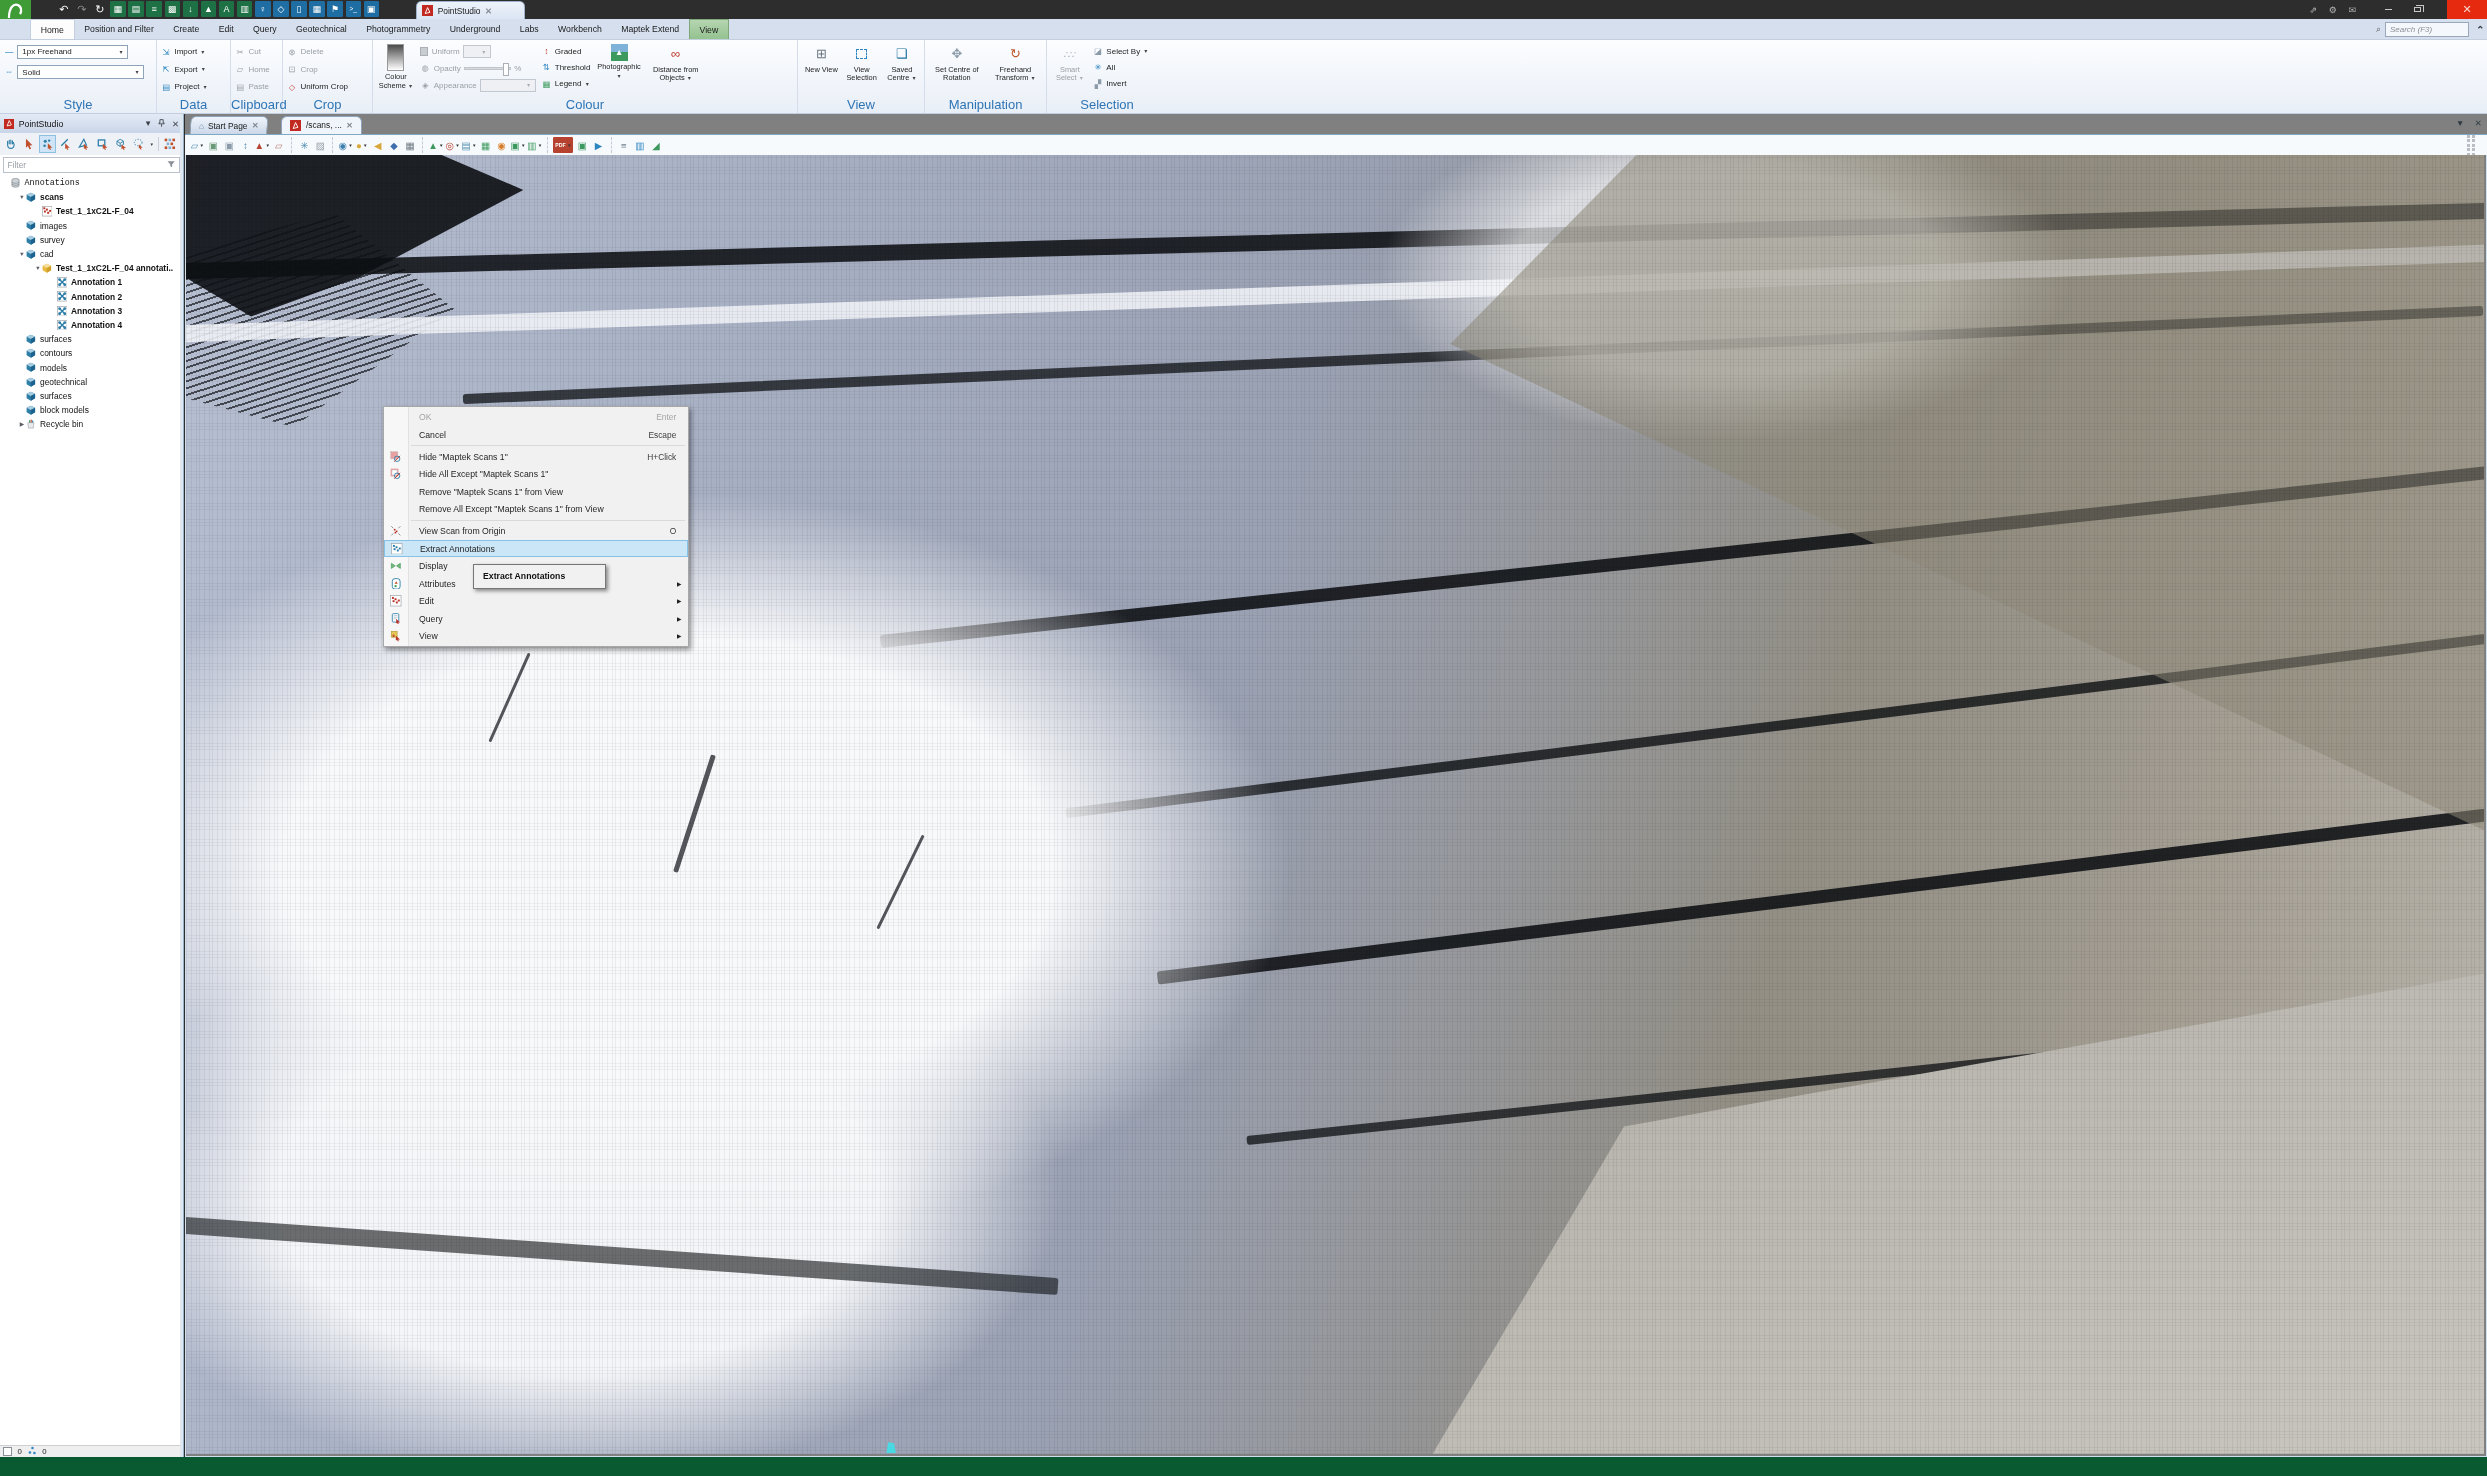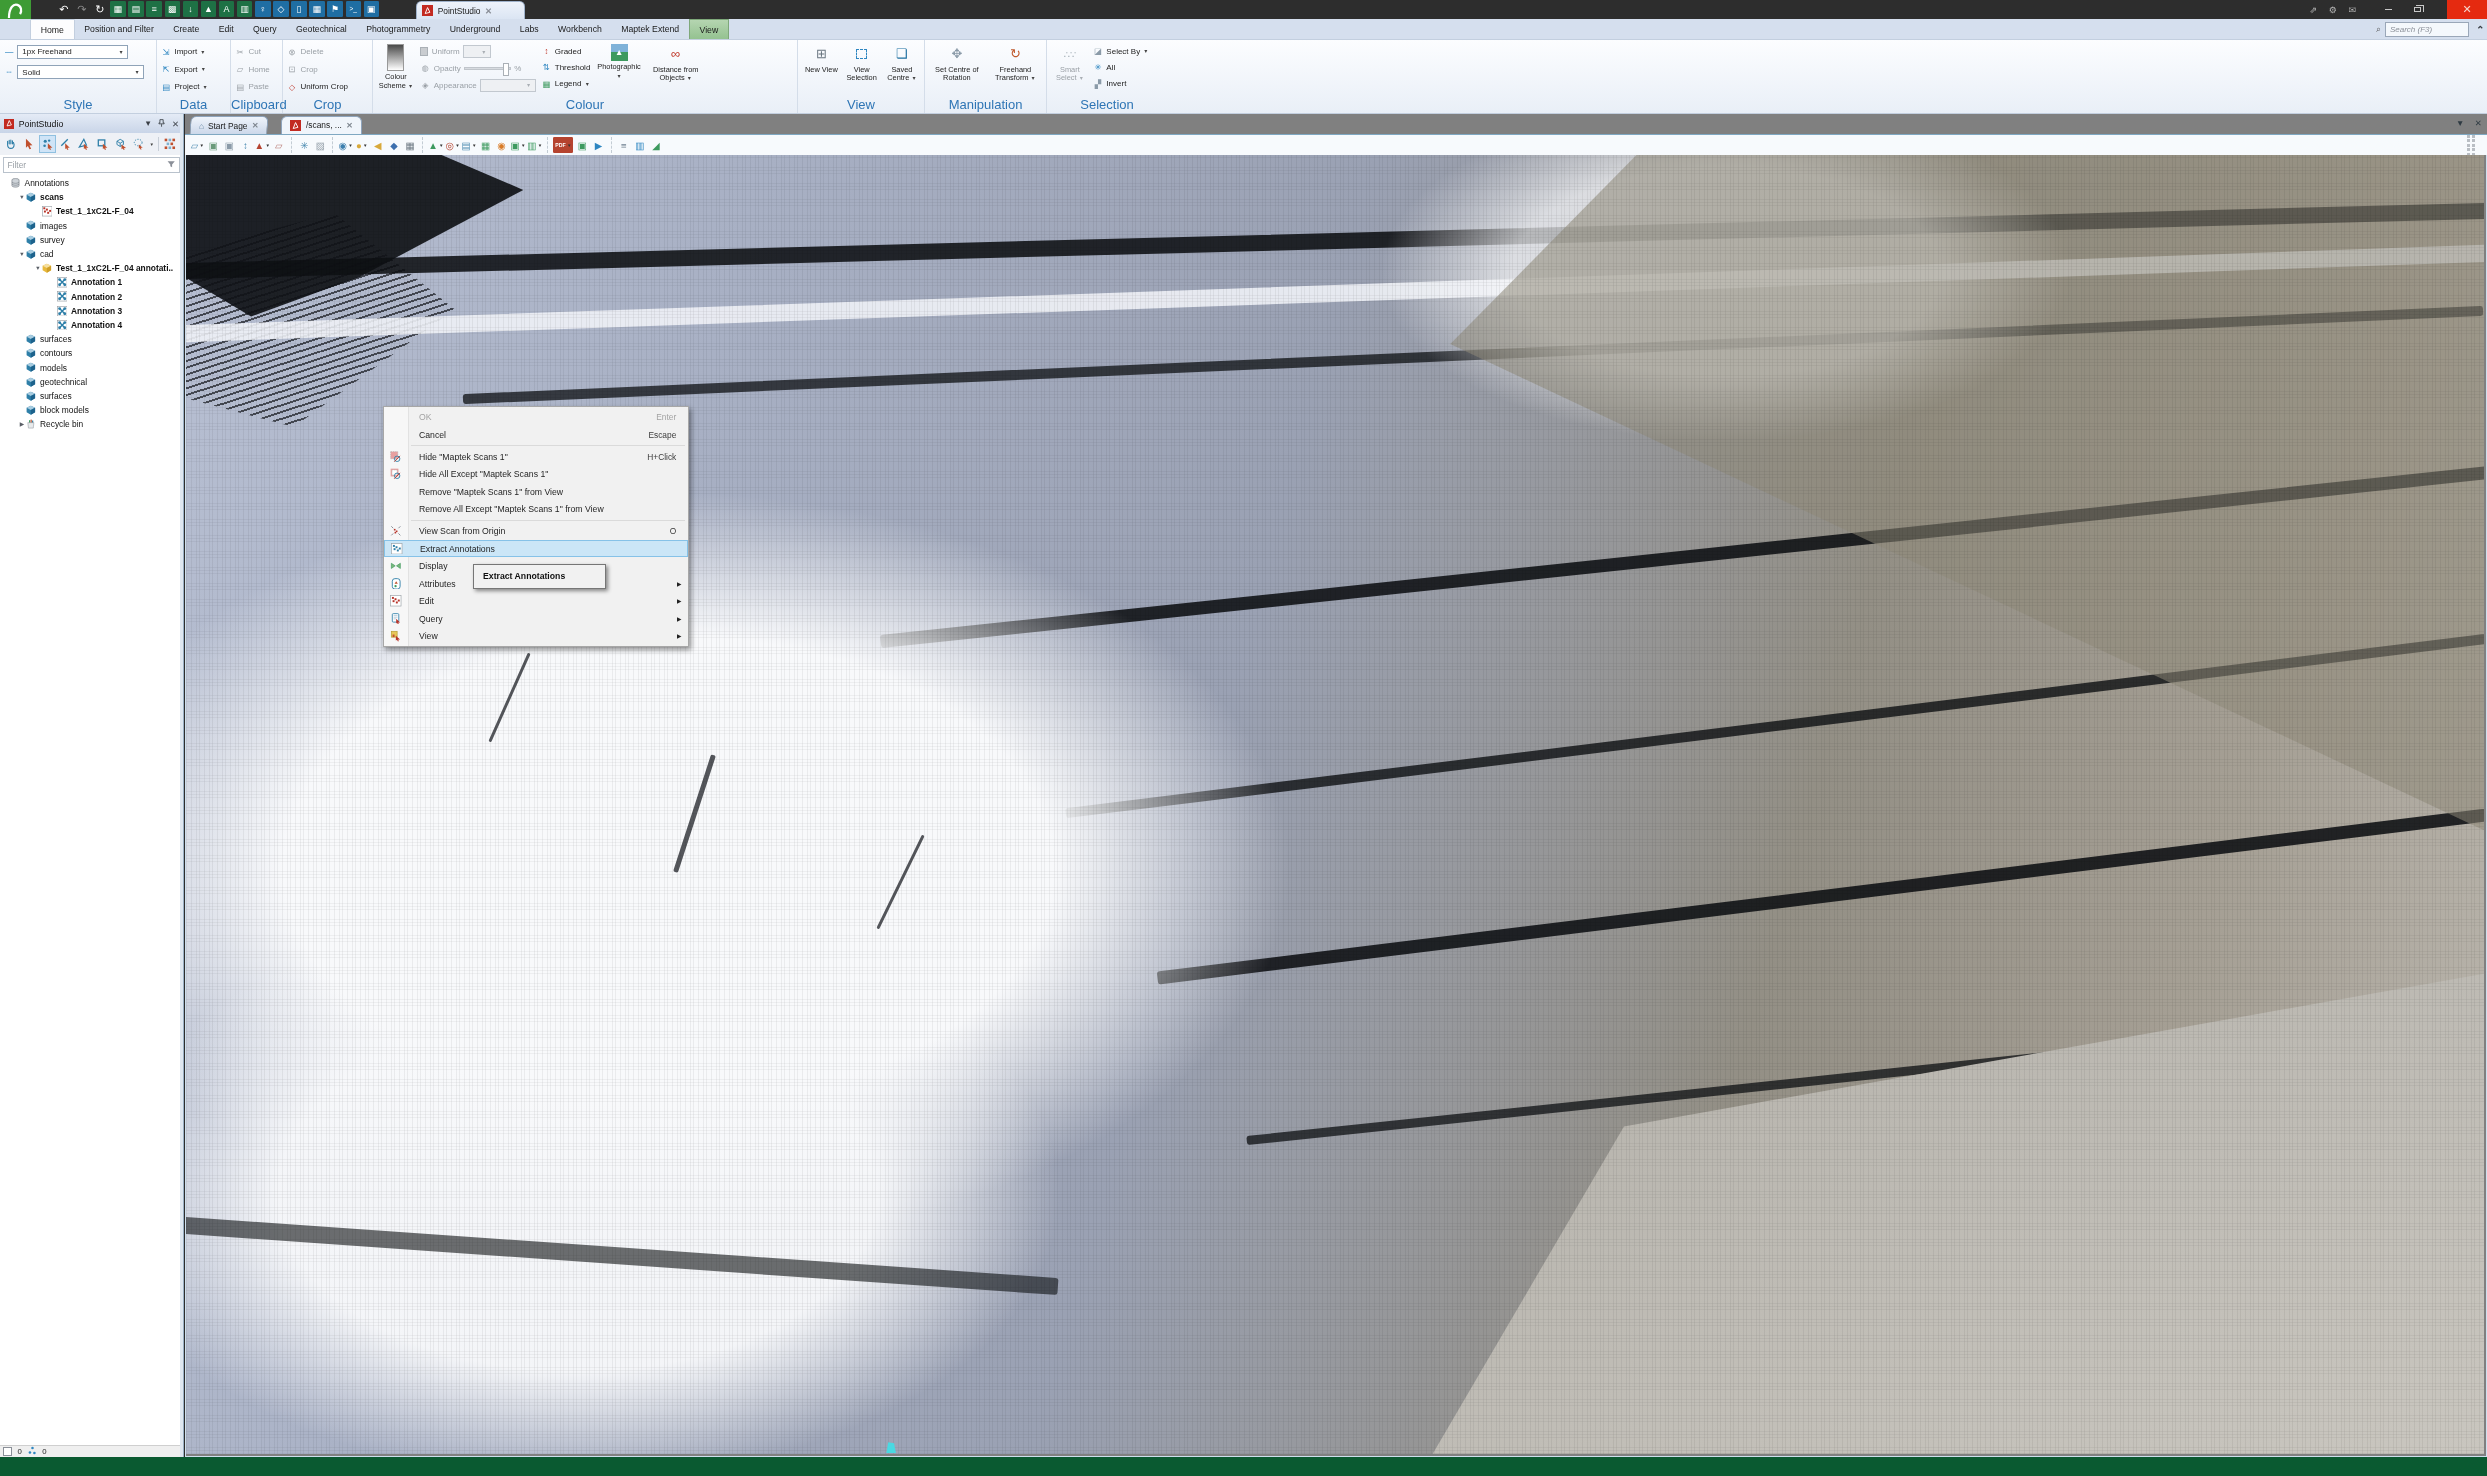--- a/index.html
+++ b/index.html
@@ -489,21 +489,21 @@
       </div>
     <div class="filterrow">
       <span class="ph">Filter</span>
       <span>
         <svg width="8.4" height="8.4" viewBox="0 0 14 14">
             <path d="M1 2 h12 L8.5 7.5 V12 l-3 -1.5 V7.5 Z" fill="#8a8f98"></path>
           </svg>
       </span>
     </div>
     <div class="tree" id="tree">
-        <div class="trow" style="padding-left: 2.6px;">
+        <div class="trow" style="padding-left: 2.6px; font-family: Liberation Mono, monospace;">
           <span class="arr"></span>
           <span class="ticon">
             <svg width="9" height="9.7" viewBox="0 0 14 15">
               <ellipse cx="7" cy="3" rx="5.5" ry="2.2" fill="#cfd4d9" stroke="#7a8088"></ellipse>
               <path d="M1.5 3 V12 c0 1.2 2.5 2.2 5.5 2.2 s5.5-1 5.5-2.2 V3" fill="#cfd4d9" stroke="#7a8088"></path>
               <path d="M1.5 6 c0 1.2 2.5 2.2 5.5 2.2 s5.5-1 5.5-2.2 M1.5 9 c0 1.2 2.5 2.2 5.5 2.2 s5.5-1 5.5-2.2" stroke="#7a8088" fill="none"></path>
             </svg>
           </span>
           <span>Annotations</span>
         </div>

